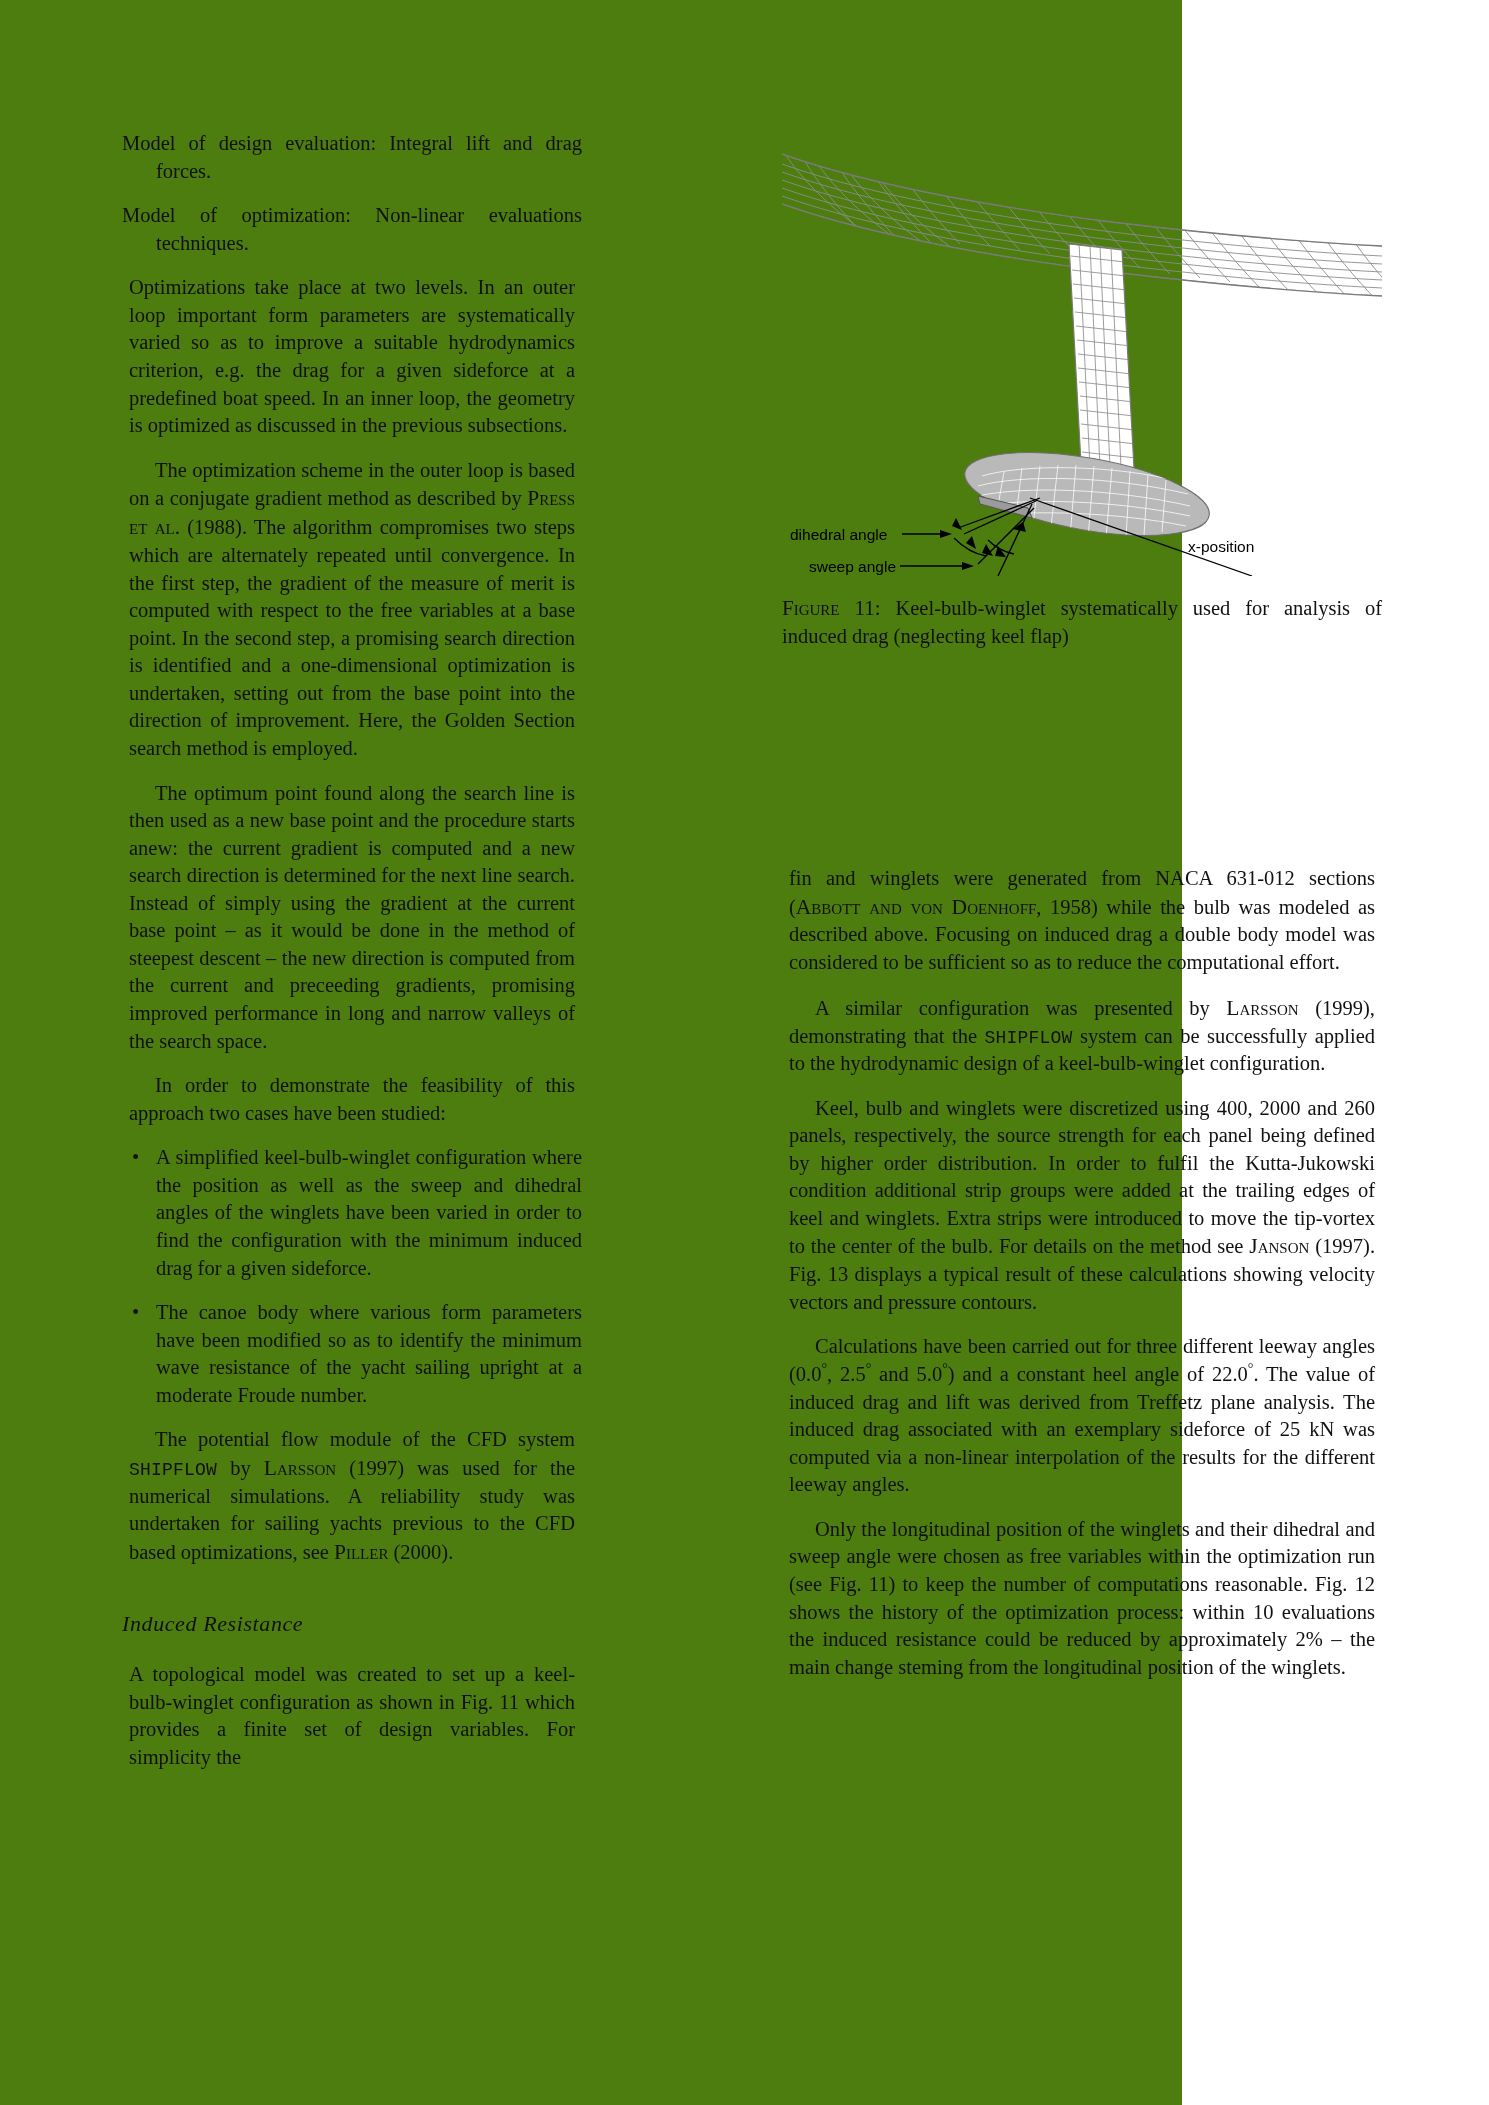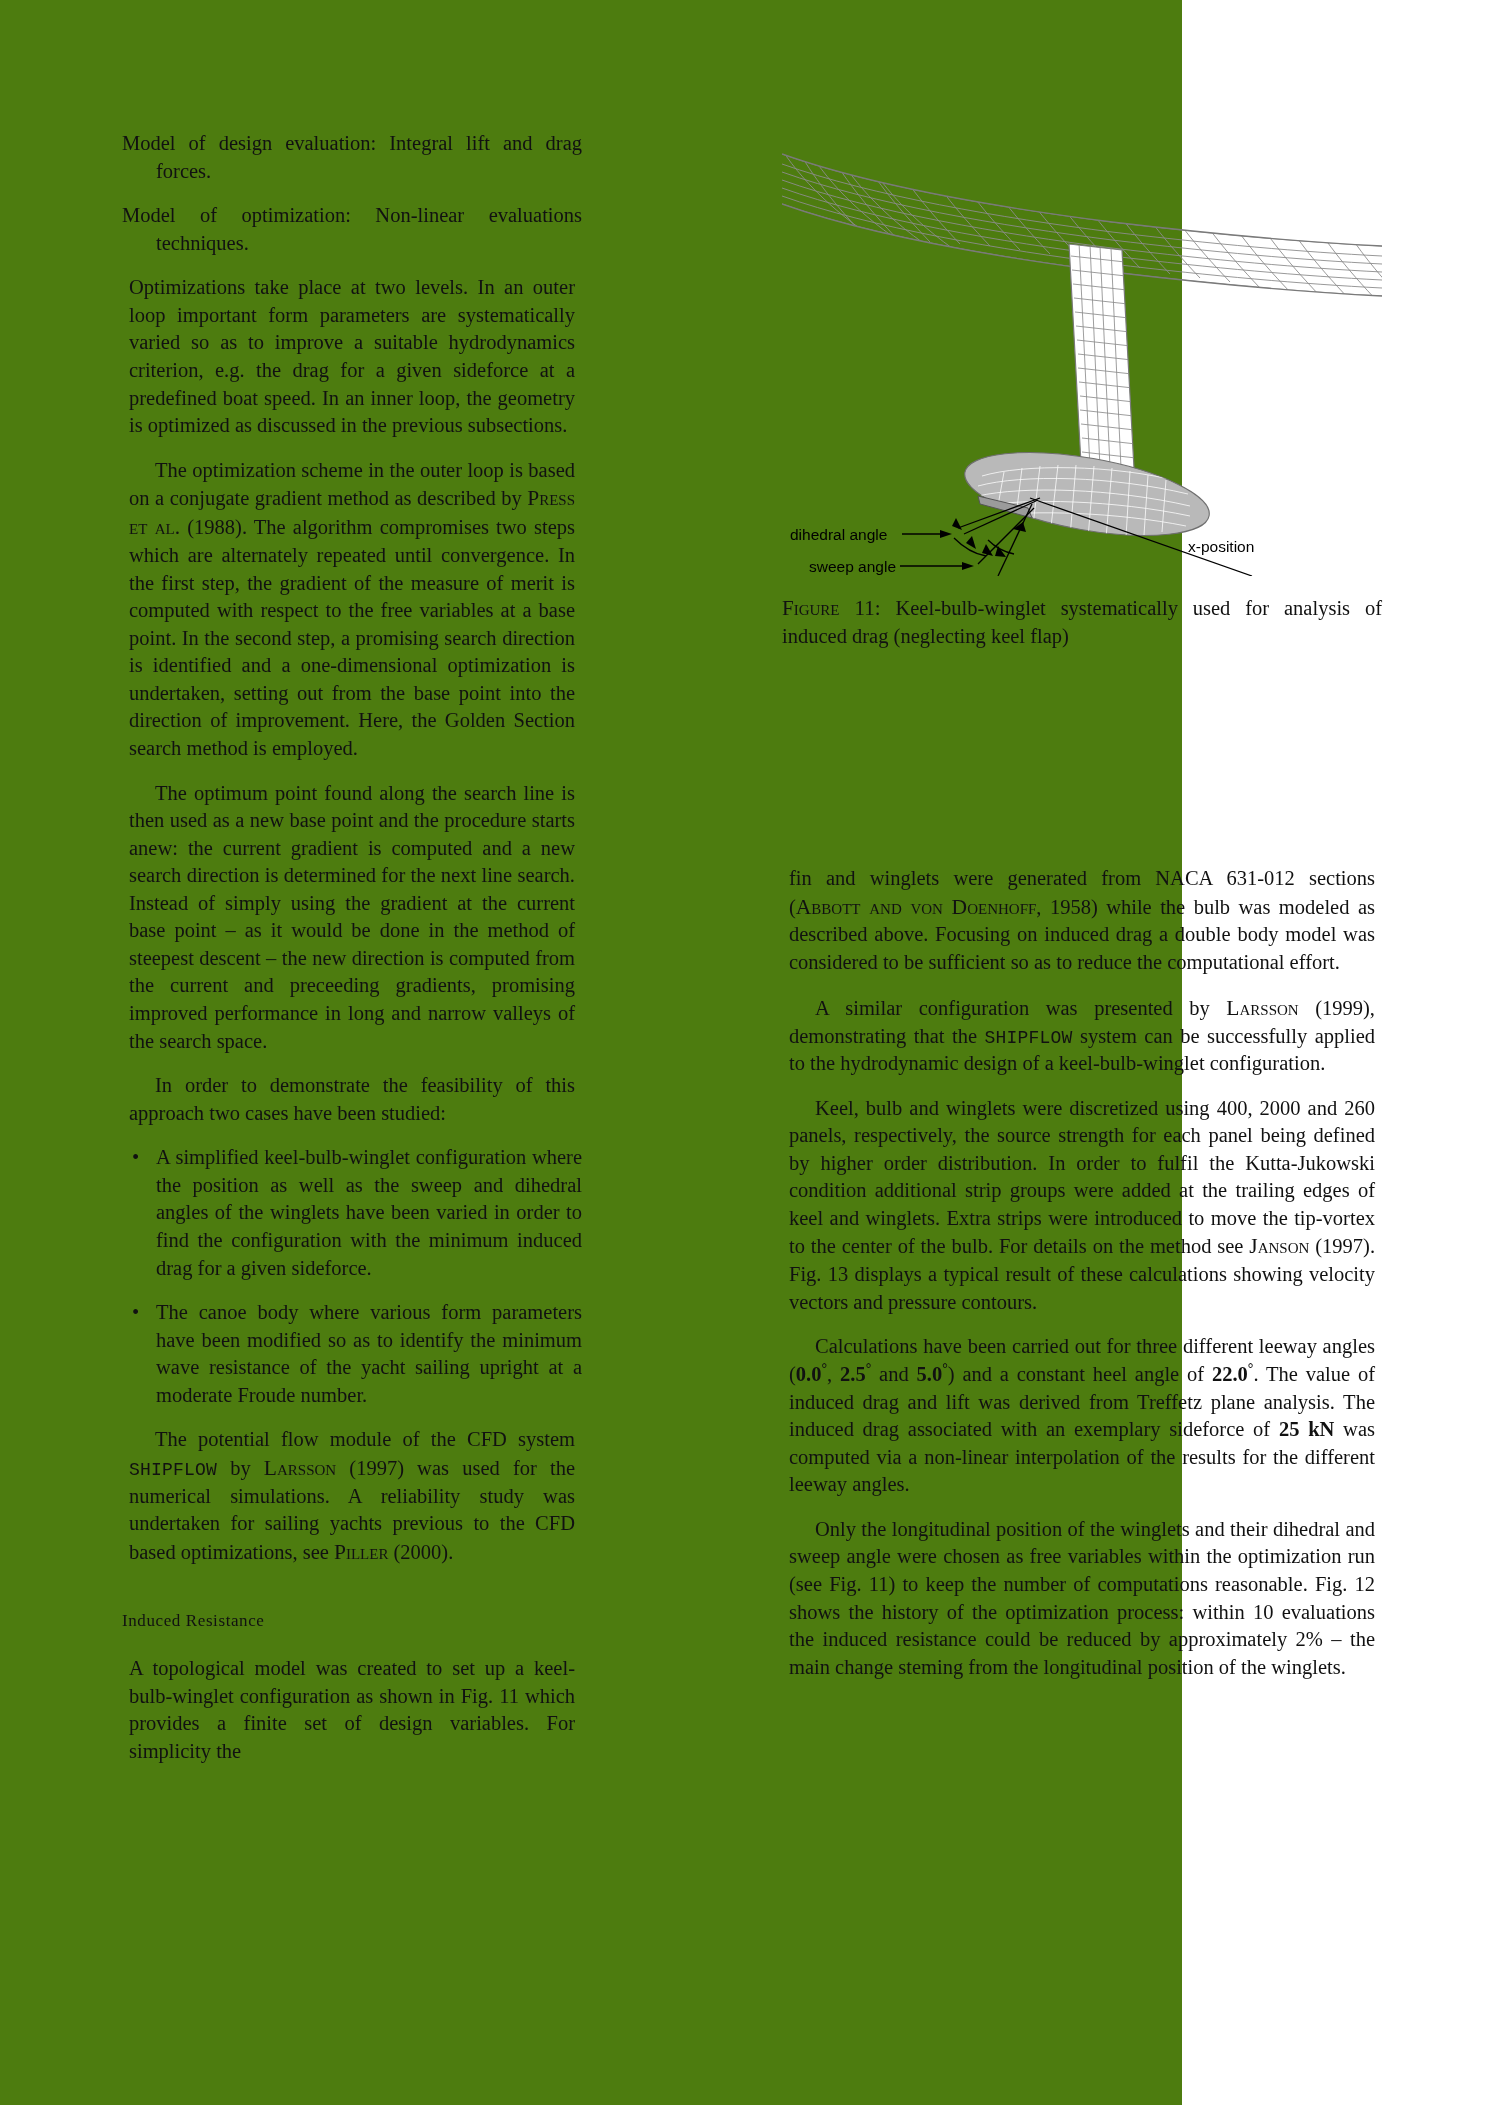--- a/index.html
+++ b/index.html
@@ -61,25 +61,26 @@
     padding-left: 34px;
     margin-bottom: 17px;
   }
   ul.bullets li .bull {
     position: absolute;
     left: 10px;
     top: 0;
     font-size: 20.5px;
   }
   h2.section {
-    font-size: 17px;
+    font-size: 22px;
     font-weight: normal;
     letter-spacing: 0.6px;
     margin: 44px 0 24px 0;
     line-height: 1.2;
+    font-style: italic;
   }
   .sc {
     font-variant: small-caps;
     font-size: 21.5px;
   }
   .mono {
     font-family: Liberation Mono, monospace;
     font-size: 18px;
     letter-spacing: 0.2px;
   }
@@ -111,21 +112,21 @@
     top: 858px;
     width: 600px;
   }
   .leftcol-body {
     position: absolute;
     left: 122px;
     top: 130px;
     width: 460px;
   }
   .deg { font-size: 14px; vertical-align: super; line-height: 0; }
-  .nb { white-space: nowrap; font-weight: bold; }
+  .nb { white-space: nowrap; }
 </style>
 </head>
 <body>
 
 <div class="page">
 
   <div class="leftcol-body">
 
     <div class="defitem">Model of design evaluation:  Integral  lift  and  drag forces.</div>
 

